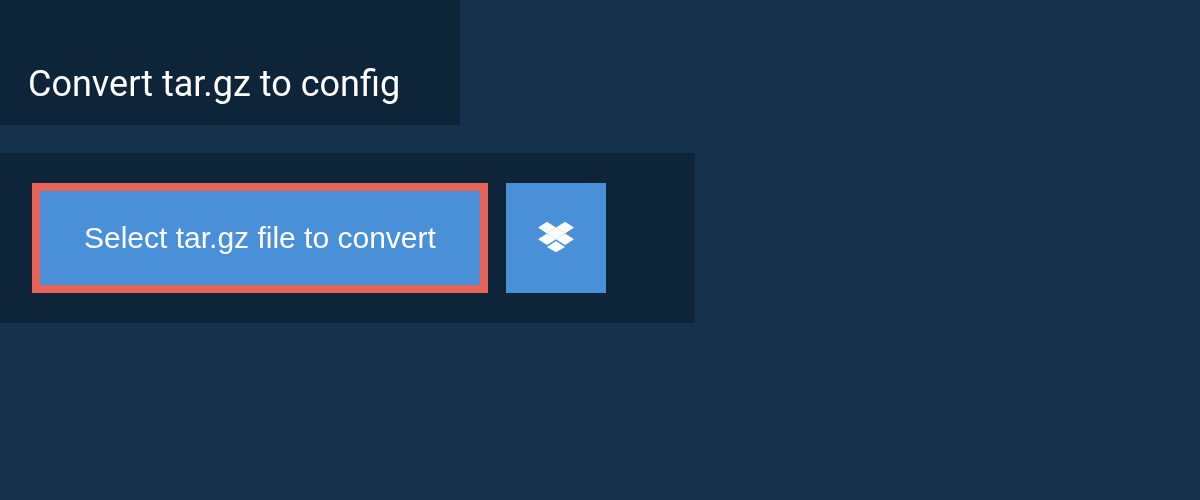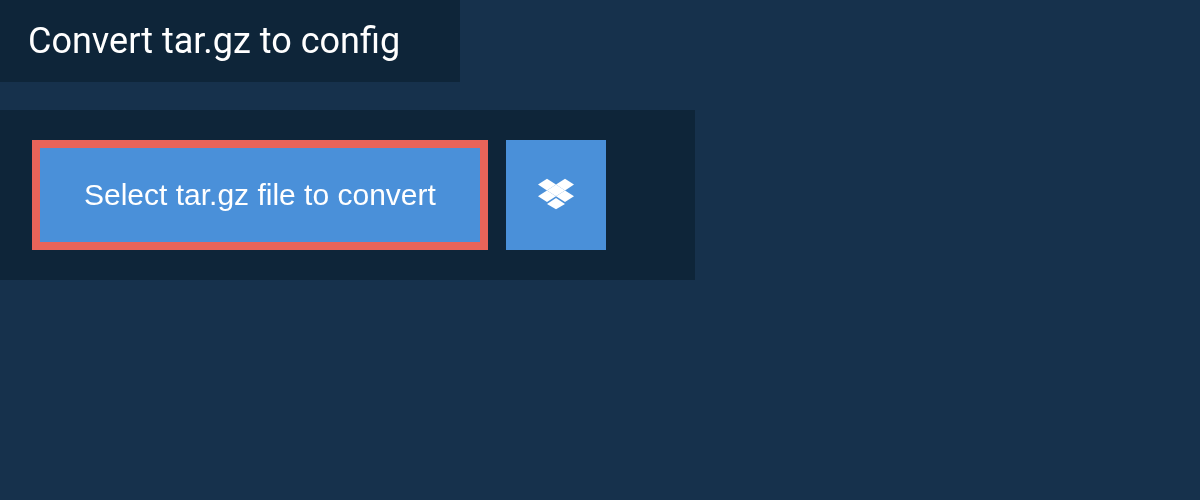--- a/index.html
+++ b/index.html
@@ -20,20 +20,21 @@
       background: #0e2539;
       padding: 20px 28px;
       display: inline-block;
       min-width: 460px;
     }
     
     .header-title {
       color: #ffffff;
       font-size: 36px;
       font-weight: 400;
+      margin-top: 43px;
     }
     
     .content-panel {
       background: #0e2539;
       margin-top: 28px;
       padding: 30px 32px;
       width: 695px;
     }
     
     .button-row {

